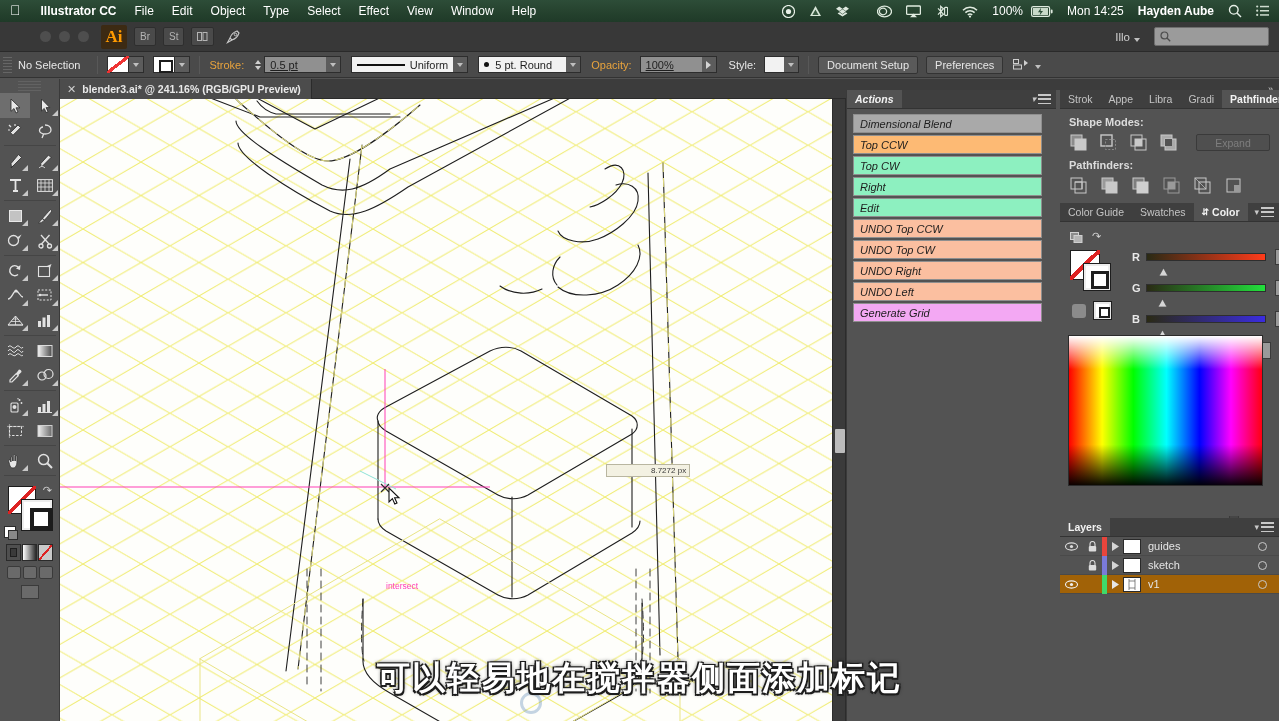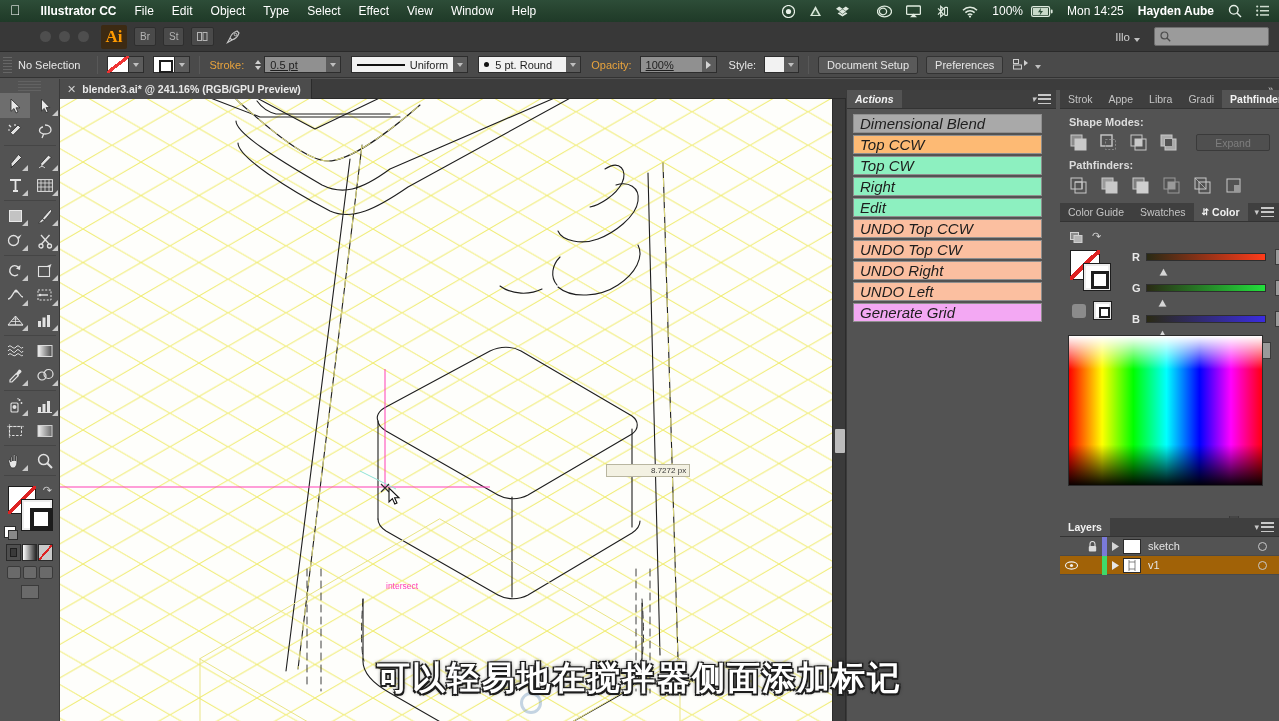--- a/index.html
+++ b/index.html
@@ -216,21 +216,21 @@
   .panel-menu { display:flex;align-items:center;padding-right:5px;color:#c8c8c8;font-size:10px;}
   .pm-glyph { width:13px;height:10px; display:flex; flex-direction:column; justify-content:space-between;}
   .pm-glyph i{display:block;height:1.5px;background:#c8c8c8;width:100%;}
 
   #actions-panel { left:846px; top:90px; width:419px; height:631px; border-left:1px solid #3a3a3a;font-style:italic; }
   #actions-panel .panel-tabs { width:209px; }
   .actions-body { padding:5px 4px 0 6px; position:relative; height:604px; }
   .action-row {
     height:19px; margin-bottom:2px; border:1px solid #8f8f8f;
     display:flex; align-items:center; padding-left:6px;
-    font-size:15px; color:#1d1d1d; width:189px;
+    font-size:11px; color:#1d1d1d; width:189px;
   }
   .actions-scroll { position:absolute; right:26px; top:5px; width:10px; height:594px; background:#464646; border:1px solid #3a3a3a;}
   .actions-scroll .up { width:0;height:0;margin:2px auto; border-left:4px solid transparent;border-right:4px solid transparent;border-bottom:5px solid #a8a8a8;}
 
   
   #pathfinder-panel { left:1060px; top:90px; width:219px; height:113px; }
   .pf-body { padding:7px 9px; color:#dcdcdc; font-size:11px; }
   .pf-label { font-weight:bold; margin-bottom:5px; }
   .pf-row { display:flex; align-items:center; gap:11px; margin-bottom:7px; }
   .pf-btn { width:19px;height:19px; position:relative; }
@@ -1141,20 +1141,45 @@
         <span style="font-size:9px;margin-right:2px">▾</span>
         <span class="pm-glyph">
             <i></i>
             <i></i>
             <i></i>
           </span>
       </div>
     </div>
     <div class="layers-body">
 
+      <div class="layer-row">
+        <span class="lr-eye">
+          <svg class="eye-g" viewBox="0 0 13 9">
+              <ellipse cx="6.5" cy="4.5" rx="6" ry="3.6" fill="none" stroke="#dcdcdc" stroke-width="1.1"></ellipse>
+              <circle cx="6.5" cy="4.5" r="1.6" fill="#dcdcdc"></circle>
+            </svg>
+        </span>
+        <span class="lr-lock">
+          <svg class="lock-g" viewBox="0 0 9 11">
+              <path d="M2 5 L2 3 A2.5 2.5 0 0 1 7 3 L7 5" fill="none" stroke="#dcdcdc" stroke-width="1.1"></path>
+              <rect x="0.8" y="5" width="7.4" height="5.4" rx="1" fill="#dcdcdc"></rect>
+            </svg>
+        </span>
+        <span class="lr-color" style="background:#e8453c"></span>
+        <span class="lr-arrow">
+          <svg width="7" height="9" viewBox="0 0 7 9">
+              <path d="M0 0 L7 4.5 L0 9 Z" fill="#d5d5d5"></path>
+            </svg>
+        </span>
+        <span class="lr-thumb"></span>
+        <span class="lr-name">guides</span>
+        <span class="lr-target">
+            <span class="lr-circ"></span>
+          </span>
+      </div>
 
       <div class="layer-row">
         <span class="lr-eye"></span>
         <span class="lr-lock">
           <svg class="lock-g" viewBox="0 0 9 11">
               <path d="M2 5 L2 3 A2.5 2.5 0 0 1 7 3 L7 5" fill="none" stroke="#dcdcdc" stroke-width="1.1"></path>
               <rect x="0.8" y="5" width="7.4" height="5.4" rx="1" fill="#dcdcdc"></rect>
             </svg>
         </span>
         <span class="lr-color" style="background:#7a7ad8"></span>

